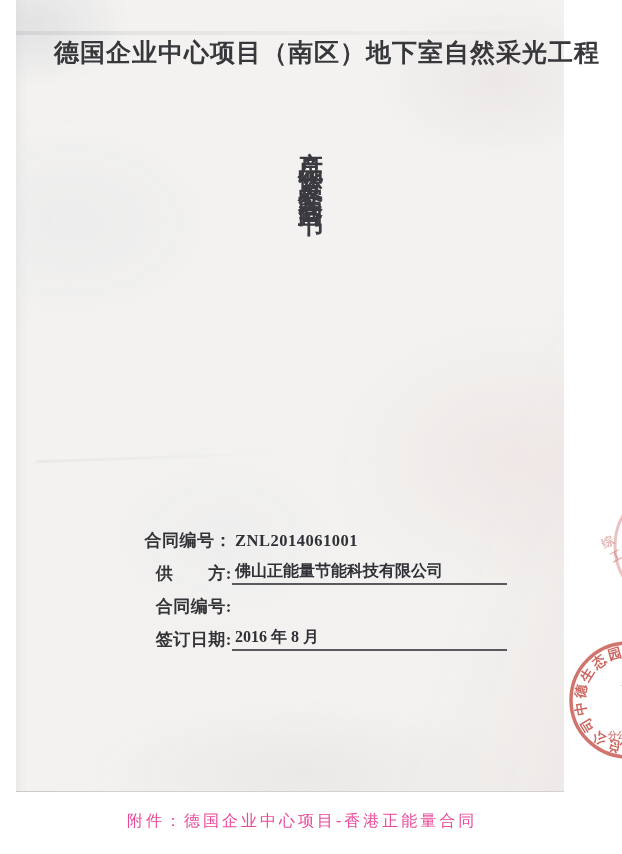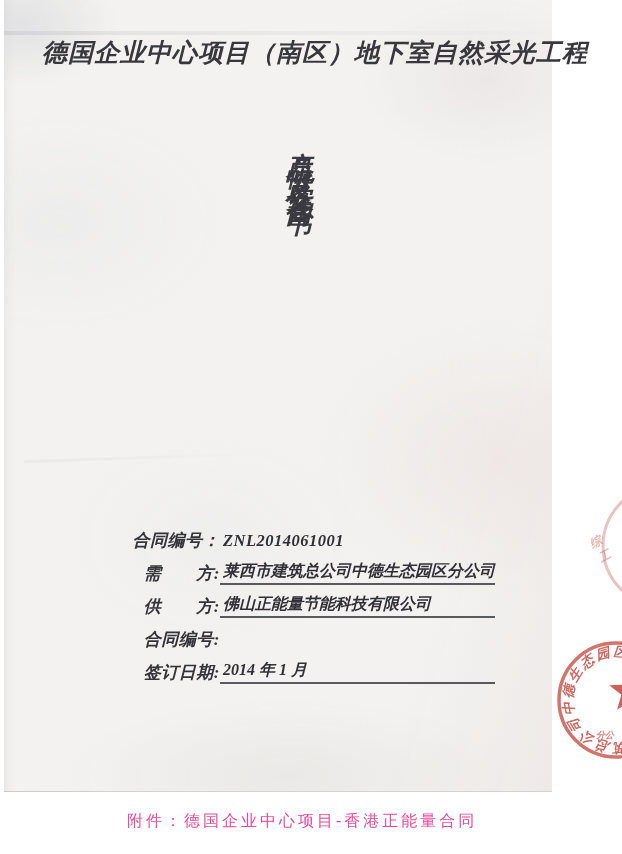--- a/index.html
+++ b/index.html
@@ -2,33 +2,32 @@
 <html style="--seal-color: #c2453c; --upper-seal-color: #c9706a;"><head>
 <meta charset="utf-8">
 <style>
   html,body{margin:0;padding:0;background:#fff;}
   .page{
     position:relative;width:622px;height:854px;overflow:hidden;background:#ffffff;
     font-family:"Liberation Serif",serif;
   }
   
   .paper{
-    position:absolute;left:4px;top:0;width:548px;height:791px;
+    position:absolute;left:16px;top:0;width:548px;height:791px;
     background-color:#f3f2f0;
     background-image:
       radial-gradient(ellipse 180px 120px at 88% 10%, rgba(222,212,215,.35), transparent 70%),
       radial-gradient(ellipse 240px 160px at 10% 28%, rgba(223,225,229,.30), transparent 70%),
       radial-gradient(ellipse 260px 200px at 90% 58%, rgba(229,211,211,.32), transparent 70%),
       radial-gradient(ellipse 210px 150px at 38% 68%, rgba(224,226,230,.22), transparent 70%),
       radial-gradient(ellipse 320px 110px at 52% 98%, rgba(219,215,213,.35), transparent 70%),
       radial-gradient(ellipse 140px 90px at 3% 3%, rgba(205,206,212,.45), transparent 70%),
       linear-gradient(to right, rgba(168,168,175,.12) 0px, rgba(168,168,175,0) 10px),
       linear-gradient(108deg, rgba(0,0,0,0) 78%, rgba(226,212,212,.28) 100%);
     border-bottom:1px solid rgba(130,130,135,.28);
-    font-style:italic;
   }
   .paper::before{ 
     content:"";position:absolute;left:0;top:31px;width:560px;height:4px;
     background:linear-gradient(to right, rgba(130,130,140,.16), rgba(130,130,140,.05) 70%, transparent);
   }
   .paper::after{ 
     content:"";position:absolute;left:20px;top:455px;width:300px;height:3px;
     transform:rotate(-2deg);
     background:linear-gradient(to right, rgba(150,150,158,.10), transparent 80%);
   }
@@ -89,33 +88,29 @@
     </div>
 
     <div class="vertical-title">产品供货及安装合同书</div>
 
     <div class="fields">
       <div class="field-row plain">
         <span class="field-label">合同编号：</span>
         <span class="field-value">ZNL2014061001</span>
       </div>
       <div class="field-row underlined">
-        <span class="field-label">需　　方:</span>
-        <span class="field-value">莱西市建筑总公司中德生态园区分公司</span>
-      </div>
-      <div class="field-row underlined">
         <span class="field-label">供　　方:</span>
         <span class="field-value">佛山正能量节能科技有限公司</span>
       </div>
       <div class="field-row underlined">
         <span class="field-label">合同编号:</span>
       </div>
       <div class="field-row underlined">
         <span class="field-label">签订日期:</span>
-        <span class="field-value">2014 年 1 月</span>
+        <span class="field-value">2016 年 8 月</span>
       </div>
     </div>
 
     <svg class="stamps" width="622" height="791" viewBox="0 0 622 791">
 
       <g>
         <circle class="upper-circle" cx="660" cy="546" r="61"></circle>
         <g id="upper-seal-chars">
             <text x="592" y="543" transform="rotate(-28 592 543)" class="upper-char">综</text>
             <text x="601" y="557" transform="rotate(-28 601 557)" class="upper-char">工</text>

